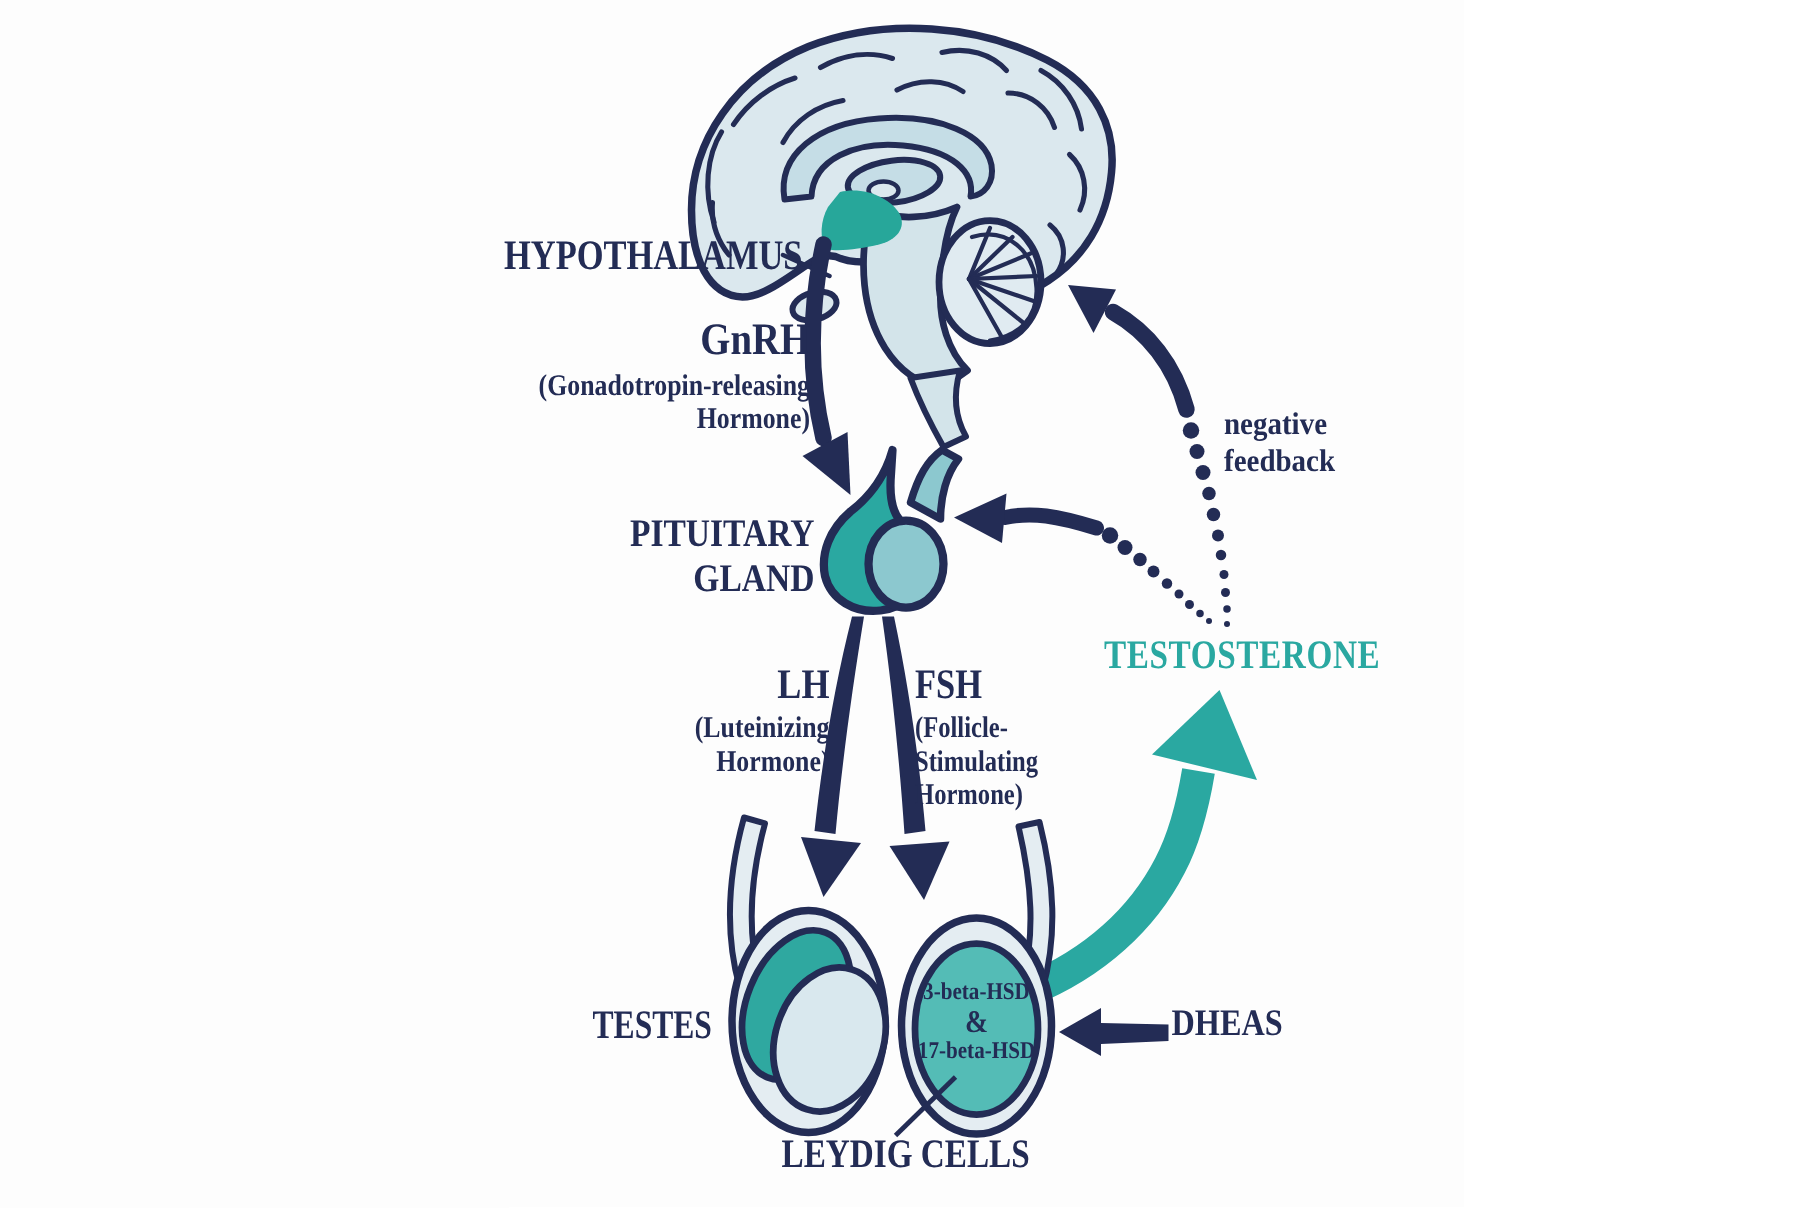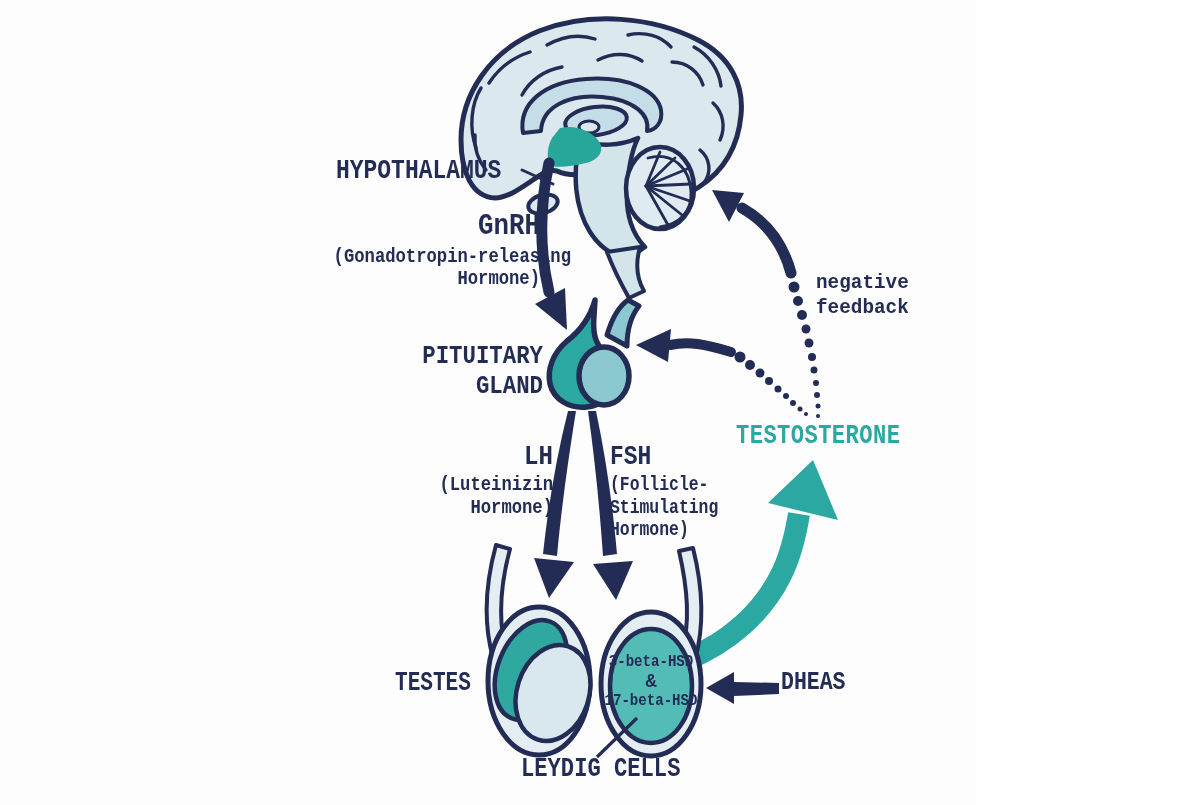--- a/index.html
+++ b/index.html
@@ -1,19 +1,19 @@
 <!DOCTYPE html>
 <html><head>
 <meta charset="utf-8">
 <style>
   html,body{margin:0;padding:0;background:#ffffff;}
   .stage{
     position:relative;width:976px;height:805px;overflow:hidden;
     background:#fdfdfd;
-    font-family:Liberation Mono, monospace;
+    font-family:Liberation Serif, serif;
     color:#232c55;
   }
   .stage svg{position:absolute;left:0;top:0;}
   .lbl{position:absolute;white-space:nowrap;line-height:1.05;}
   .navy{color:#232c55;}
   .teal{color:#2aa8a1;}
   .big{font-weight:700;letter-spacing:0;}
   .sub{font-size:20px;font-weight:600;line-height:1.12;}
   .cx-l{transform:scaleX(0.82);transform-origin:left top;}
   .cx-r{transform:scaleX(0.86);transform-origin:right top;}

